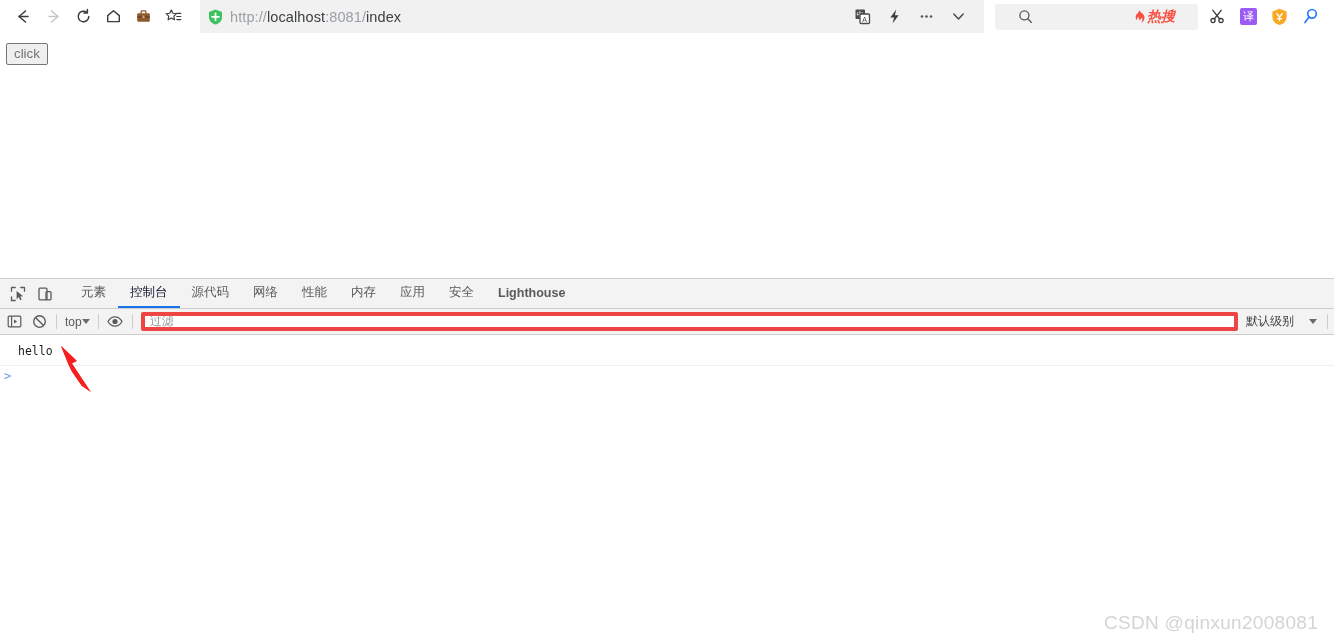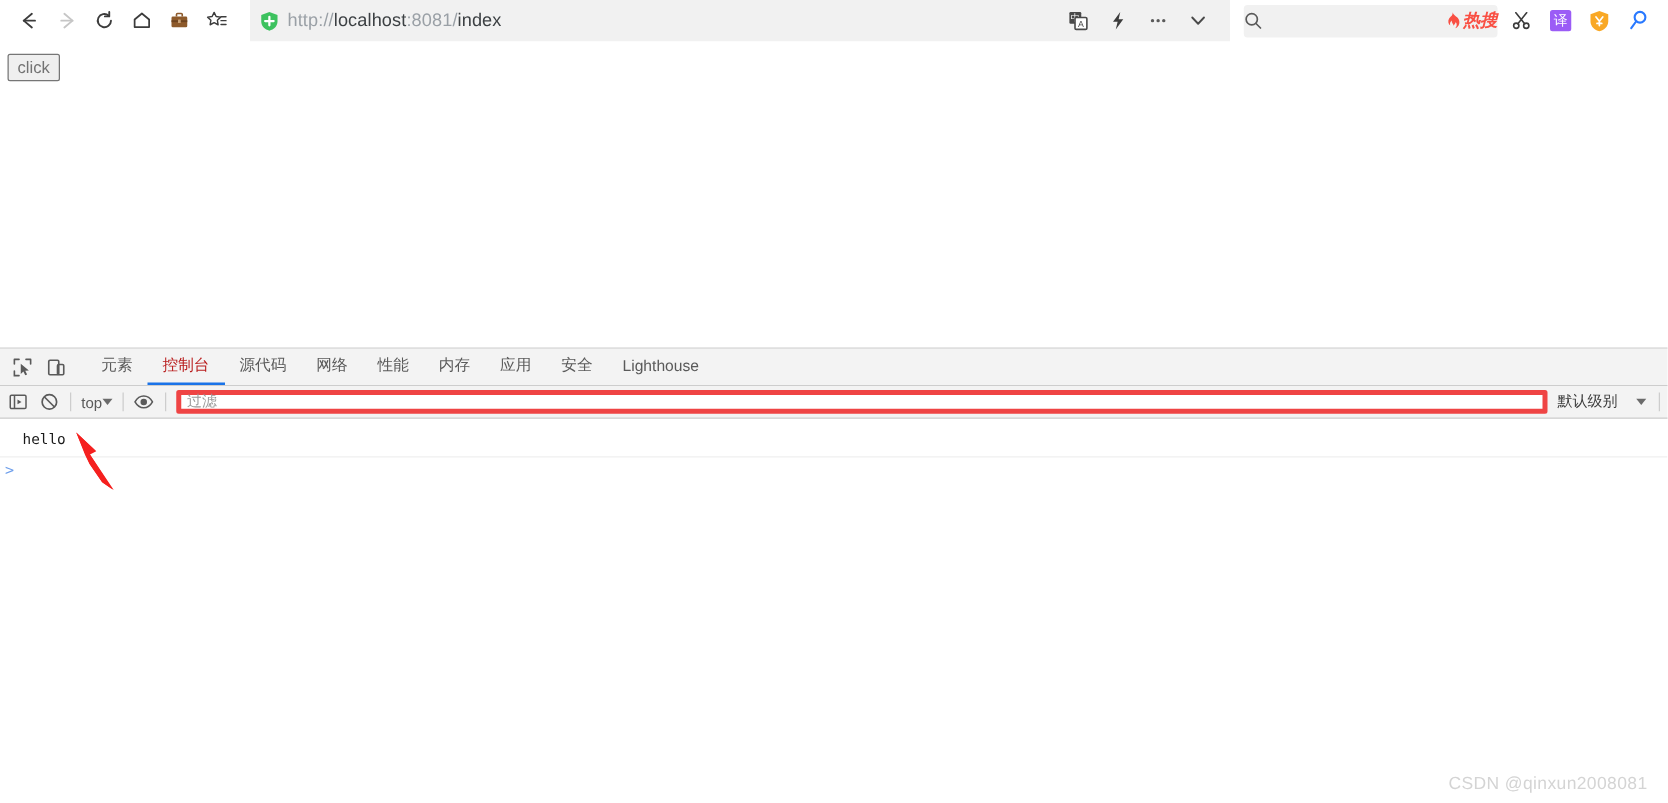--- a/index.html
+++ b/index.html
@@ -83,21 +83,21 @@
 
   .searchbar {
     flex: 0 0 auto;
     width: 203px;
     height: 26px;
     background: #f1f1f1;
     border-radius: 3px;
     margin-left: 11px;
     display: flex;
     align-items: center;
-    padding: 0 0;
+    padding: 0 23px;
     box-sizing: border-box;
   }
   .search-glass { flex: 0 0 auto; margin-right: 6px; }
   .search-placeholder {
     flex: 1 1 auto;
     font-size: 12px;
     color: #ebebeb;
     white-space: nowrap;
     overflow: hidden;
   }
@@ -202,24 +202,24 @@
     align-items: center;
     padding: 0 12px;
     font-size: 12.5px;
     color: #5a5a5a;
     white-space: nowrap;
     border-bottom: 2px solid transparent;
     box-sizing: border-box;
     font-family: "Liberation Sans", sans-serif;
   }
   .dt-tab.active {
-    color: #b91c1c;
+    color: #0f172a;
     border-bottom: 2px solid #1a73e8;
   }
-  .dt-tab.latin { padding: 0 12px; }
+  .dt-tab.latin { padding: 0 12px; font-weight: bold; }
 
   .dt-console-toolbar {
     height: 26px;
     background: #f3f3f3;
     border-bottom: 1px solid #cdcdcd;
     display: flex;
     align-items: center;
     box-sizing: border-box;
     padding: 0 2px 0 2px;
   }
@@ -328,21 +328,21 @@
     width: 60px;
     height: 60px;
     pointer-events: none;
   }
 
   
   .watermark {
     position: absolute;
     right: 16px;
     bottom: 8px;
-    font-size: 14px;
+    font-size: 19px;
     color: #d4d4d4;
     font-family: "Liberation Sans", sans-serif;
     letter-spacing: 0.3px;
     white-space: nowrap;
   }
 </style>
 </head>
 <body>
 
 <div class="browser-toolbar">

